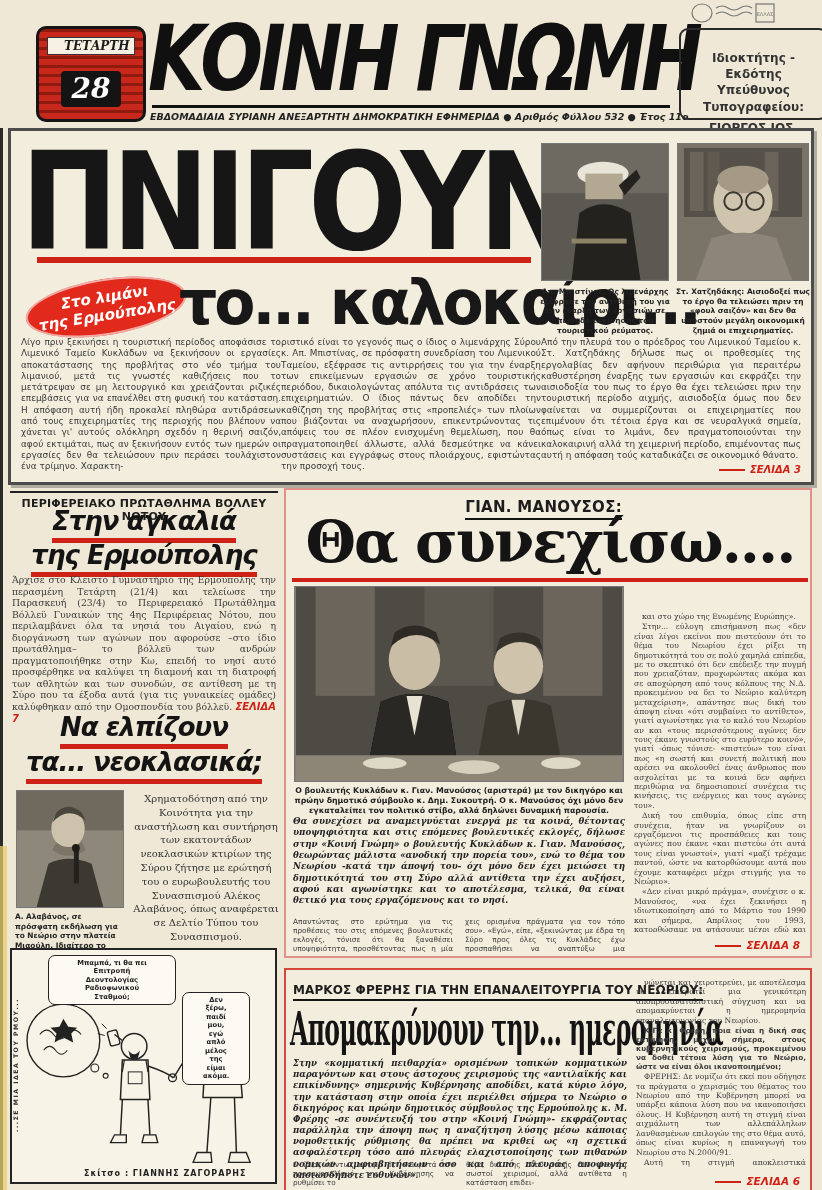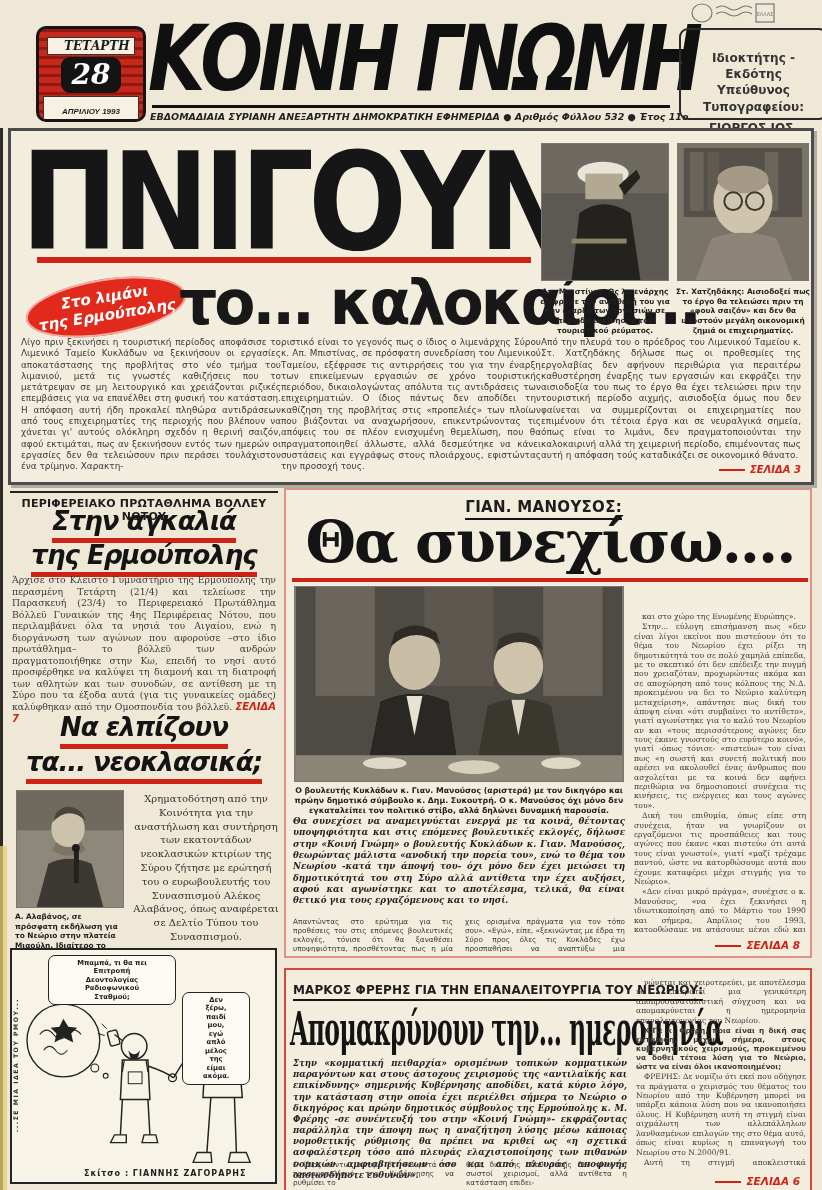--- a/index.html
+++ b/index.html
@@ -19,21 +19,21 @@
   .refline{display:inline-block;width:26px;height:2px;background:var(--red);
     vertical-align:middle;margin-right:5px;}
 
   
   .datebox{left:36px;top:26px;width:110px;height:96px;border:3px solid #151515;
     border-radius:10px;background:repeating-linear-gradient(0deg,#c8271b 0 6px,#8e1a10 6px 9px);
     overflow:hidden;}
   .datebox-day{margin:8px 8px 2px;background:#f6f1e2;border:1px solid #333;
     text-align:center;font-style:italic;font-weight:bold;font-size:12px;
     font-family:"DejaVu Serif","Liberation Serif",serif;padding:1px 16px;}
-  .datebox-num{margin:2px 22px;background:#141414;border-radius:9px;color:#fff;
+  .datebox-num{margin:16px 22px;background:#141414;border-radius:4px;color:#fff;
     text-align:center;font-size:28px;font-weight:bold;font-style:italic;
     font-family:"DejaVu Serif","Liberation Serif",serif;line-height:36px;height:36px;}
   .datebox-my{margin:3px 4px 0;background:#f6f1e2;border:1px solid #333;
     text-align:center;font-style:italic;font-size:8px;font-weight:bold;
     font-family:Liberation Sans, sans-serif;padding:10px 0;}
   .paper-title{left:148px;top:12px;width:524px;text-align:center;font-size:74px;
     font-weight:bold;font-style:italic;letter-spacing:-5px;line-height:76px;
     transform:scaleY(1.22);transform-origin:top center;white-space:nowrap;color:#101010;}
   .title-rule{left:152px;top:105px;width:518px;height:3px;background:#101010;}
   .subtitle{left:150px;top:111px;width:522px;font-size:9.5px;font-weight:bold;

